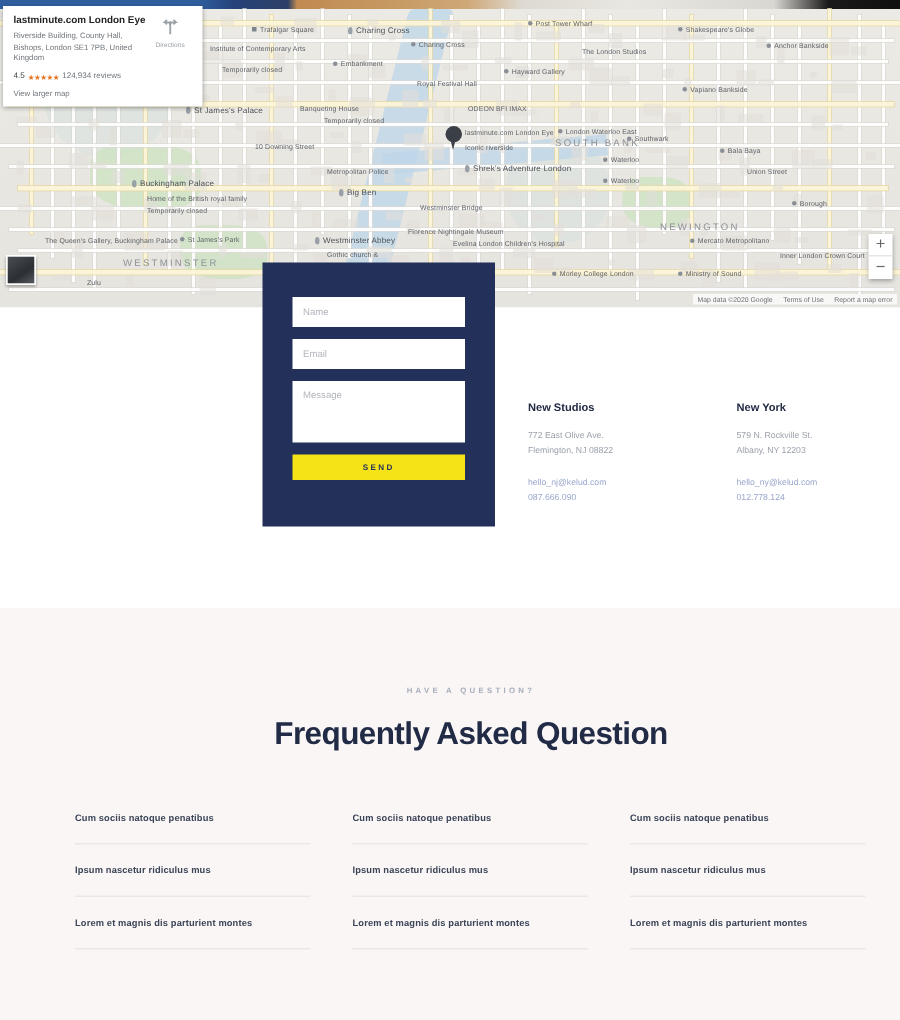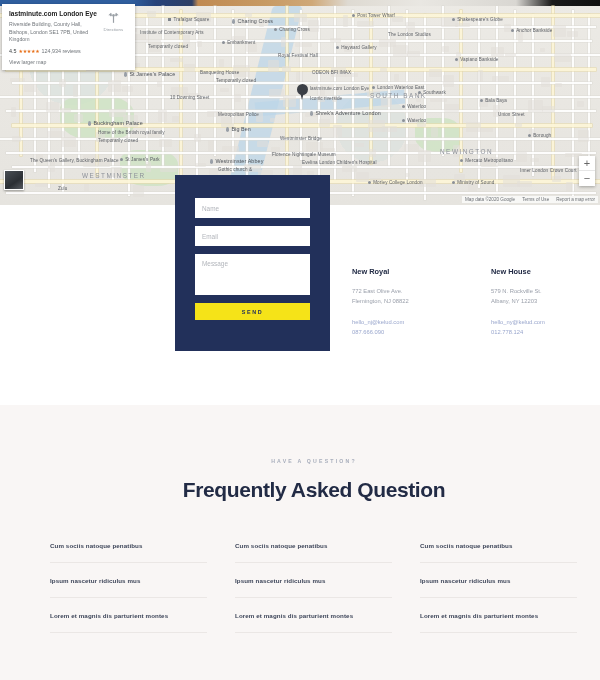--- a/index.html
+++ b/index.html
@@ -642,32 +642,32 @@
   <div class="form-panel">
     <input class="field" type="text" placeholder="Name" style="">
     <input class="field" type="text" placeholder="Email" style="">
     <textarea class="field" placeholder="Message" style=""></textarea>
     <button class="send-btn">SEND</button>
   </div>
 
 
   <div class="addr-cols">
     <div class="addr-col">
-      <div class="addr-city">New Royal</div>
+      <div class="addr-city">New Studios</div>
       <div class="addr-lines">
         <div>772 East Olive Ave.</div>
         <div>Flemington, NJ 08822</div>
       </div>
       <div class="addr-contact">
         <span>hello_nj@kelud.com</span>
         <span>087.666.090</span>
       </div>
     </div>
     <div class="addr-col">
-      <div class="addr-city">New House</div>
+      <div class="addr-city">New York</div>
       <div class="addr-lines">
         <div>579 N. Rockville St.</div>
         <div>Albany, NY 12203</div>
       </div>
       <div class="addr-contact">
         <span>hello_ny@kelud.com</span>
         <span>012.778.124</span>
       </div>
     </div>
   </div>

